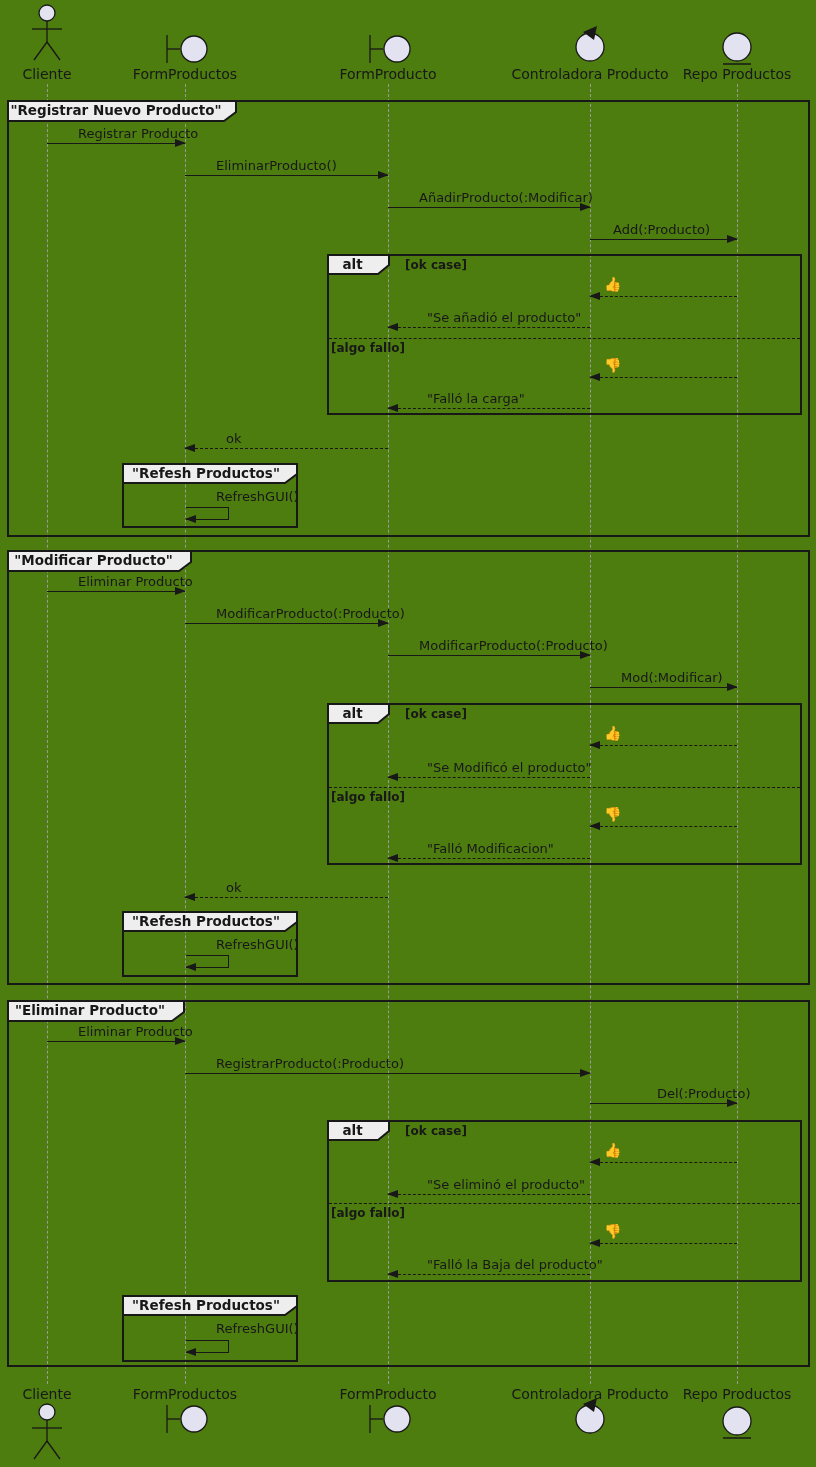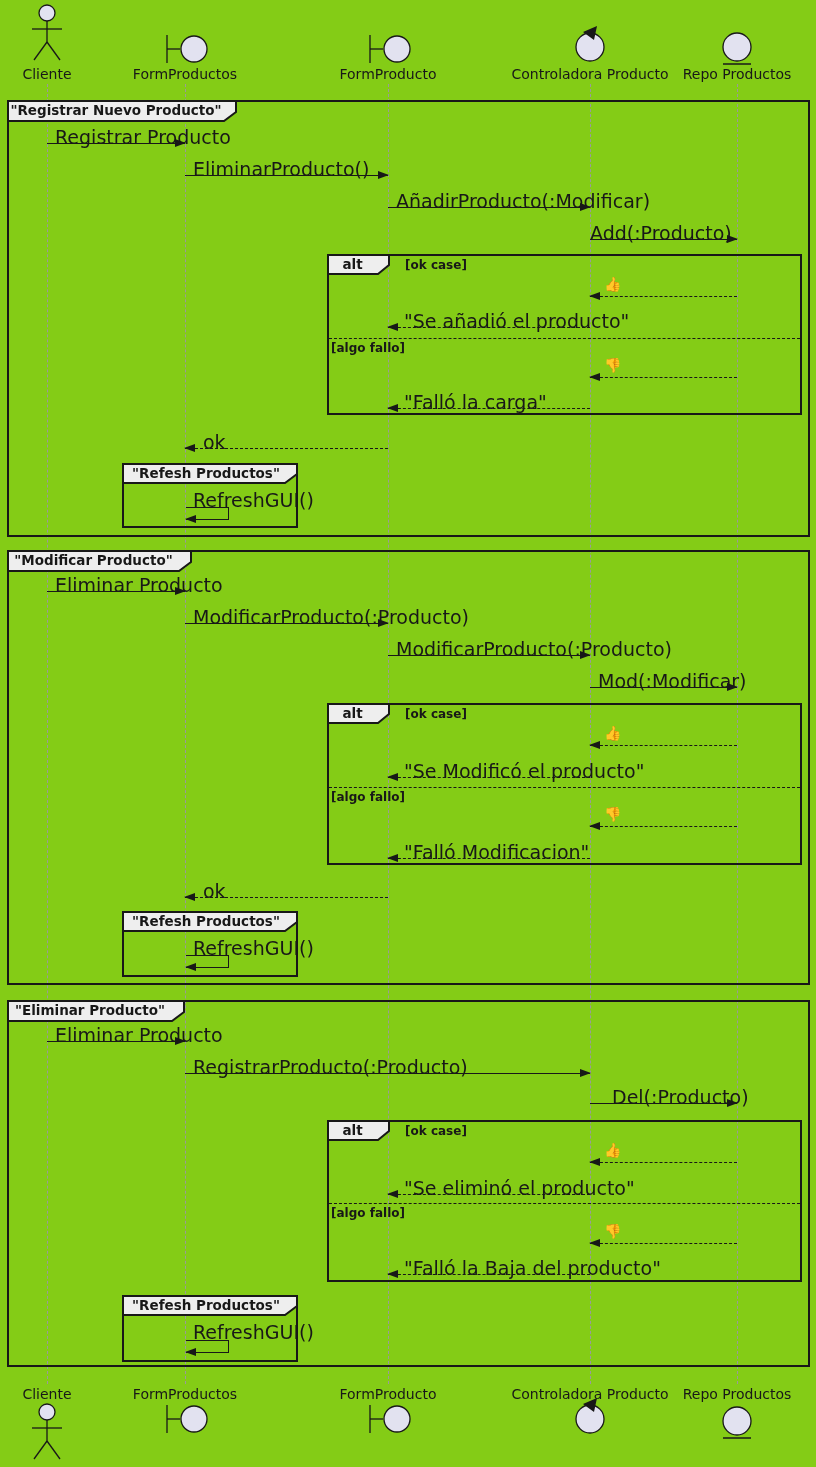--- a/index.html
+++ b/index.html
@@ -1,24 +1,24 @@
 <!DOCTYPE html>
 <html><head>
 <meta charset="utf-8">
 <style>
   html,body{margin:0;padding:0;background:#ffffff;}
-  .stage{position:relative;width:816px;height:1467px;background:#84cc16;
+  .stage{position:relative;width:816px;height:1467px;background:#4d7c0f;
          font-family:"DejaVu Sans","Liberation Sans",sans-serif;color:#181818;overflow:hidden;}
   .abs{position:absolute;}
   .lifeline{position:absolute;top:84px;height:1300px;width:0;border-left:1px dashed #9a9a9a;}
   .frame,.altbox,.rbox{position:absolute;border:2px solid #181818;box-sizing:border-box;background:transparent;}
   .tab{position:absolute;}
   .tabtext{position:absolute;font-weight:bold;font-size:13.5px;line-height:21px;text-align:center;white-space:nowrap;}
   .plbl{position:absolute;font-size:14px;text-align:center;white-space:nowrap;}
-  .mlbl{position:absolute;font-size:19px;white-space:nowrap;}
+  .mlbl{position:absolute;font-size:13px;white-space:nowrap;margin-left:23px;}
   .guard{position:absolute;font-size:12px;font-weight:bold;white-space:nowrap;}
   .line{position:absolute;height:0;border-top:1.2px solid #181818;}
   .dash{border-top:1.2px dashed #181818;}
   .vline{position:absolute;width:0;border-left:1.2px solid #181818;}
   .divider{position:absolute;height:0;border-top:1px dashed #181818;}
   .ah{position:absolute;top:-5px;width:0;height:0;border-top:4.5px solid transparent;border-bottom:4.5px solid transparent;}
   .ah.r{right:-1px;border-left:11px solid #181818;}
   .ah.l{left:-1px;border-right:11px solid #181818;}
   .emoji{position:absolute;font-size:14px;line-height:14px;}
   svg{display:block;}
@@ -227,21 +227,21 @@
   <div class="mlbl" style="left:55px;top:1024px">Eliminar Producto</div>
   <div class="line" style="left:47px;top:1041px;width:138px">
       <span class="ah r"></span>
     </div>
 
   <div class="mlbl" style="left:193px;top:1056px">RegistrarProducto(:Producto)</div>
   <div class="line" style="left:185px;top:1073px;width:405px">
       <span class="ah r"></span>
     </div>
 
-  <div class="mlbl" style="left:612px;top:1086px">Del(:Producto)</div>
+  <div class="mlbl" style="left:634px;top:1086px">Del(:Producto)</div>
   <div class="line" style="left:590px;top:1103px;width:147px">
       <span class="ah r"></span>
     </div>
 
   <div class="altbox" style="left:327px;top:1120px;width:475px;height:162px"></div>
   <svg class="tab" style="left:327px;top:1120px" width="63" height="21">
     <polygon points="1,1 62,1 62,11 51,20 1,20" fill="#EEEEEE" stroke="#181818" stroke-width="2"></polygon>
   </svg>
   <div class="tabtext" style="left:327px;top:1120px;width:51px">alt</div>
   <div class="guard" style="left:405px;top:1124px">[ok case]</div>

